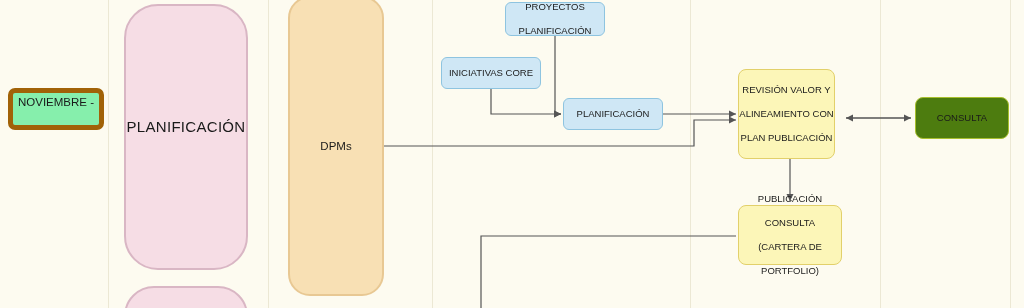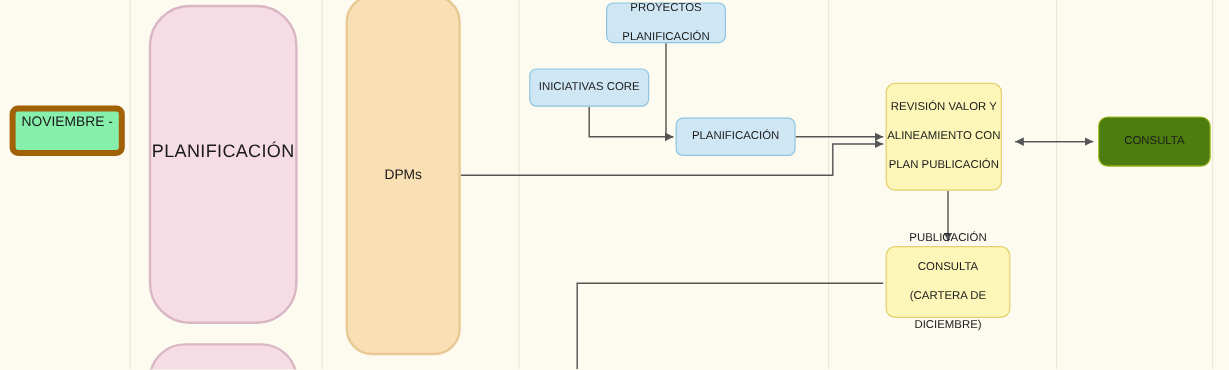--- a/index.html
+++ b/index.html
@@ -125,21 +125,21 @@
       <span>ALINEAMIENTO CON</span><br>
       <span>PLAN PUBLICACIÓN</span>
     </span>
   </div>
 
   <div class="node yellow n-publicacion">
     <span>
       <span>PUBLICACIÓN</span><br>
       <span>CONSULTA</span><br>
       <span>(CARTERA DE</span><br>
-      <span>DICIEMBRE)</span>
+      <span>PORTFOLIO)</span>
     </span>
   </div>
 
   <div class="node green">
     <span>CONSULTA</span>
   </div>
 
 </div>
 
 </body></html>

